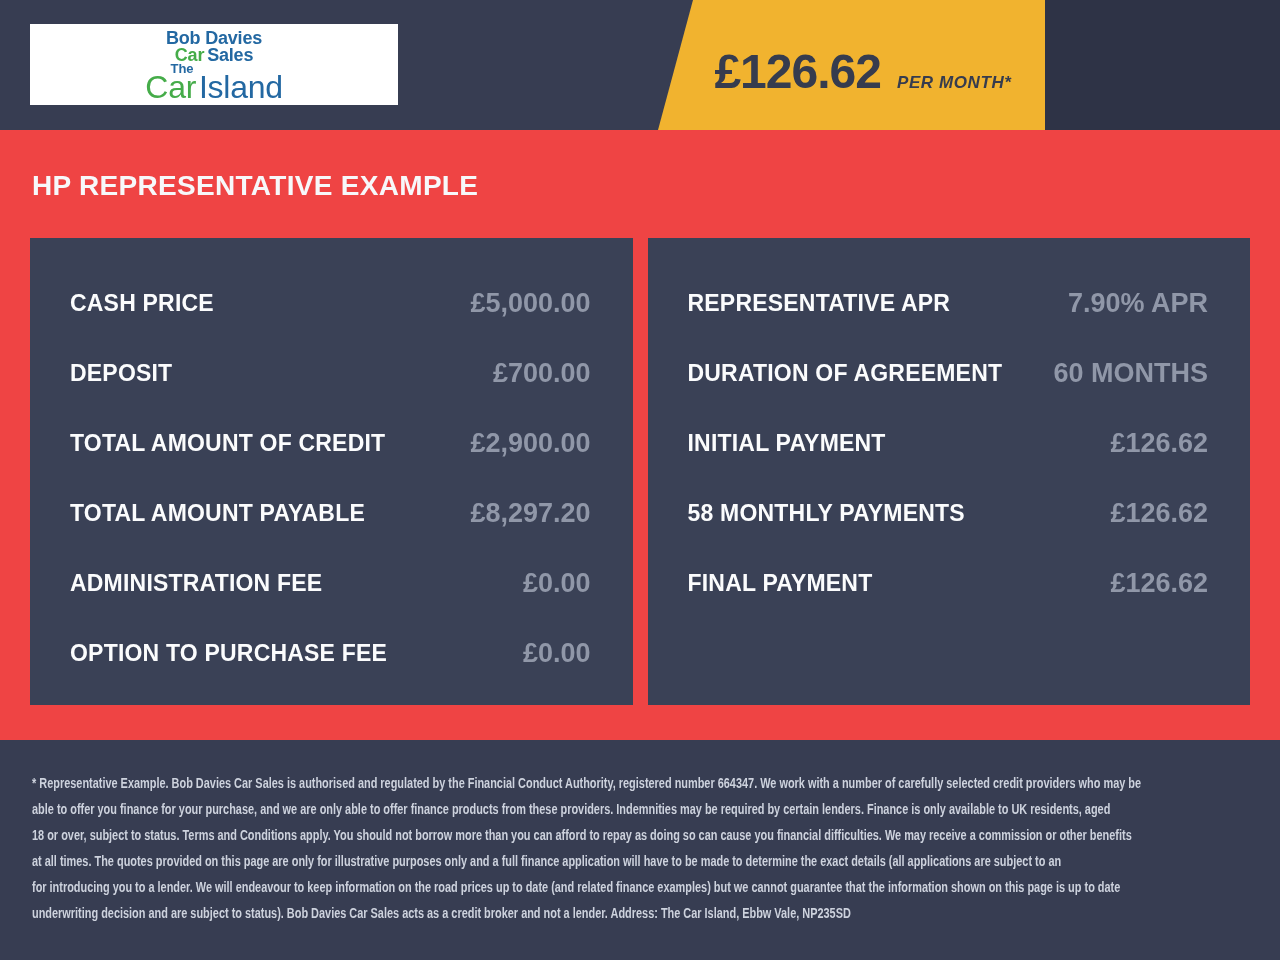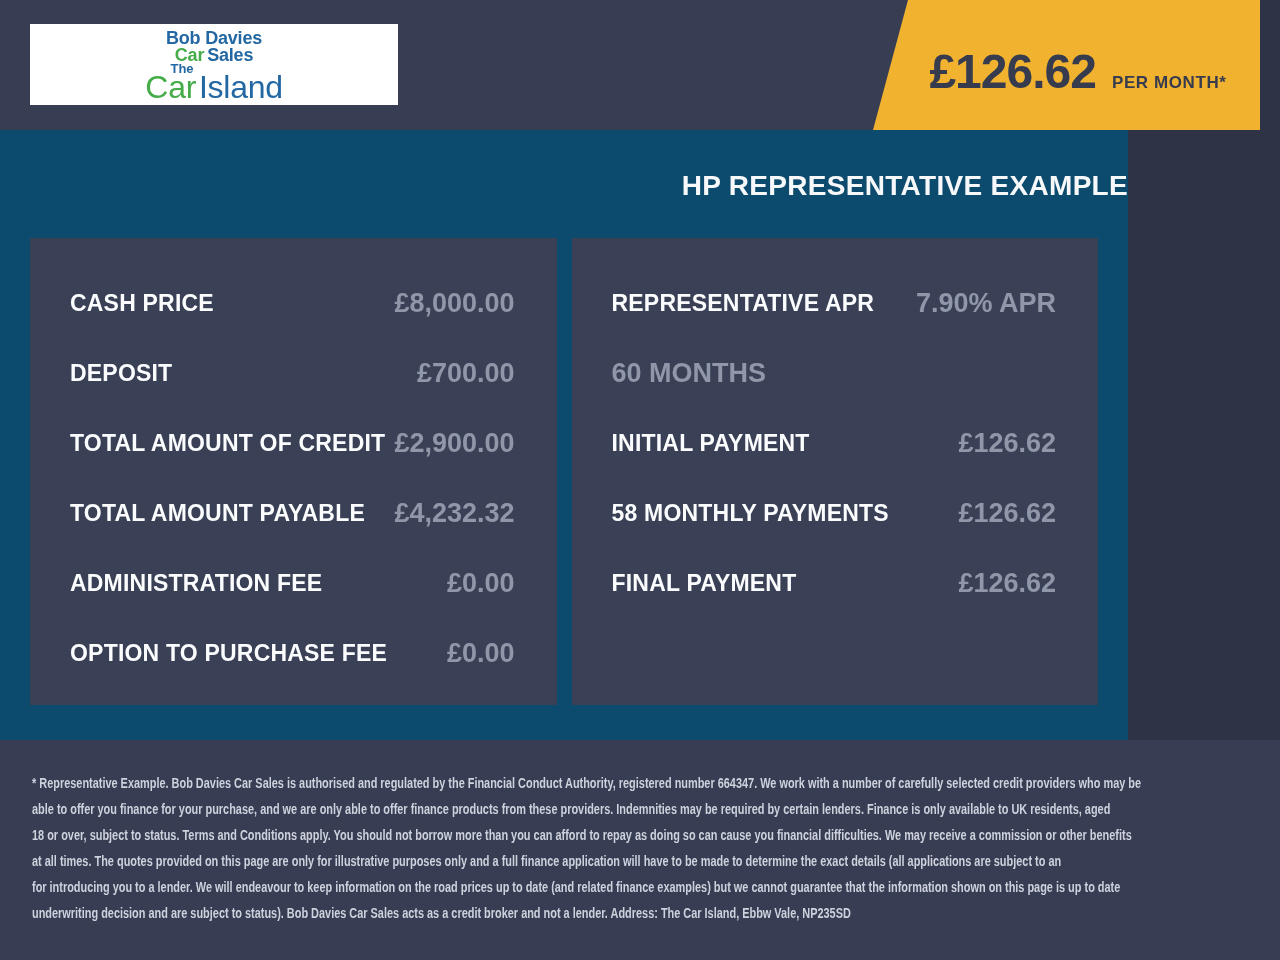--- a/index.html
+++ b/index.html
@@ -7,21 +7,21 @@
   body {
     width: 1280px; height: 960px;
     font-family: "Liberation Sans", sans-serif;
     background: #2E3346;
     overflow: hidden;
   }
 
   
   .header {
     position: relative;
-    width: 1260px; height: 130px;
+    width: 1045px; height: 130px;
     background: #373D52;
     overflow: hidden;
   }
   .logo-box {
     position: absolute; left: 30px; top: 24px;
     width: 368px; height: 81px;
     background: #FFFFFF;
     display: flex; flex-direction: column;
     align-items: center; justify-content: center;
   }
@@ -38,25 +38,25 @@
     background: #F1B32F;
     clip-path: polygon(38px 0, 390px 0, 390px 130px, 3px 130px);
     display: flex; align-items: baseline; justify-content: center;
     padding-top: 44px; padding-left: 26px;
   }
   .price-amount {
     font-size: 48px; font-weight: bold; color: #363C4E; letter-spacing: -1px;
   }
   .price-per {
     font-size: 17px; font-weight: bold; color: #363C4E;
-    margin-left: 16px; letter-spacing: 0.6px;
+    margin-left: 16px; letter-spacing: 0.6px; font-style: italic;
   }
 
   
-  .main { width: 1128px; height: 610px; background: #0c4a6e; text-align: right; }
+  .main { width: 1280px; height: 610px; background: #ef4444; }
   .page-title {
     margin: 0; padding: 42px 0 0 32px;
     font-size: 28px; line-height: 28px; font-weight: bold;
     color: #F7F8FA; letter-spacing: 0.3px;
   }
   .panels { display: flex; gap: 15px; margin: 38px 30px 0; }
   .panel {
     flex: 1; height: 467px;
     background: #3A4156;
     padding: 30px 42px 0 40px;
@@ -111,50 +111,51 @@
   </header>
 
   <main class="main">
     <h1 class="page-title">HP REPRESENTATIVE EXAMPLE</h1>
 
     <div class="panels">
 
       <section class="panel">
         <div class="finance-row">
           <span class="finance-label">CASH PRICE</span>
-          <span class="finance-value">£8,000.00</span>
+          <span class="finance-value">£5,000.00</span>
         </div>
         <div class="finance-row">
           <span class="finance-label">DEPOSIT</span>
           <span class="finance-value">£700.00</span>
         </div>
         <div class="finance-row">
           <span class="finance-label">TOTAL AMOUNT OF CREDIT</span>
           <span class="finance-value">£2,900.00</span>
         </div>
         <div class="finance-row">
           <span class="finance-label">TOTAL AMOUNT PAYABLE</span>
-          <span class="finance-value">£4,232.32</span>
+          <span class="finance-value">£8,297.20</span>
         </div>
         <div class="finance-row">
           <span class="finance-label">ADMINISTRATION FEE</span>
           <span class="finance-value">£0.00</span>
         </div>
         <div class="finance-row">
           <span class="finance-label">OPTION TO PURCHASE FEE</span>
           <span class="finance-value">£0.00</span>
         </div>
       </section>
 
       <section class="panel">
         <div class="finance-row">
           <span class="finance-label">REPRESENTATIVE APR</span>
           <span class="finance-value">7.90% APR</span>
         </div>
         <div class="finance-row">
+          <span class="finance-label">DURATION OF AGREEMENT</span>
           <span class="finance-value">60 MONTHS</span>
         </div>
         <div class="finance-row">
           <span class="finance-label">INITIAL PAYMENT</span>
           <span class="finance-value">£126.62</span>
         </div>
         <div class="finance-row">
           <span class="finance-label">58 MONTHLY PAYMENTS</span>
           <span class="finance-value">£126.62</span>
         </div>

